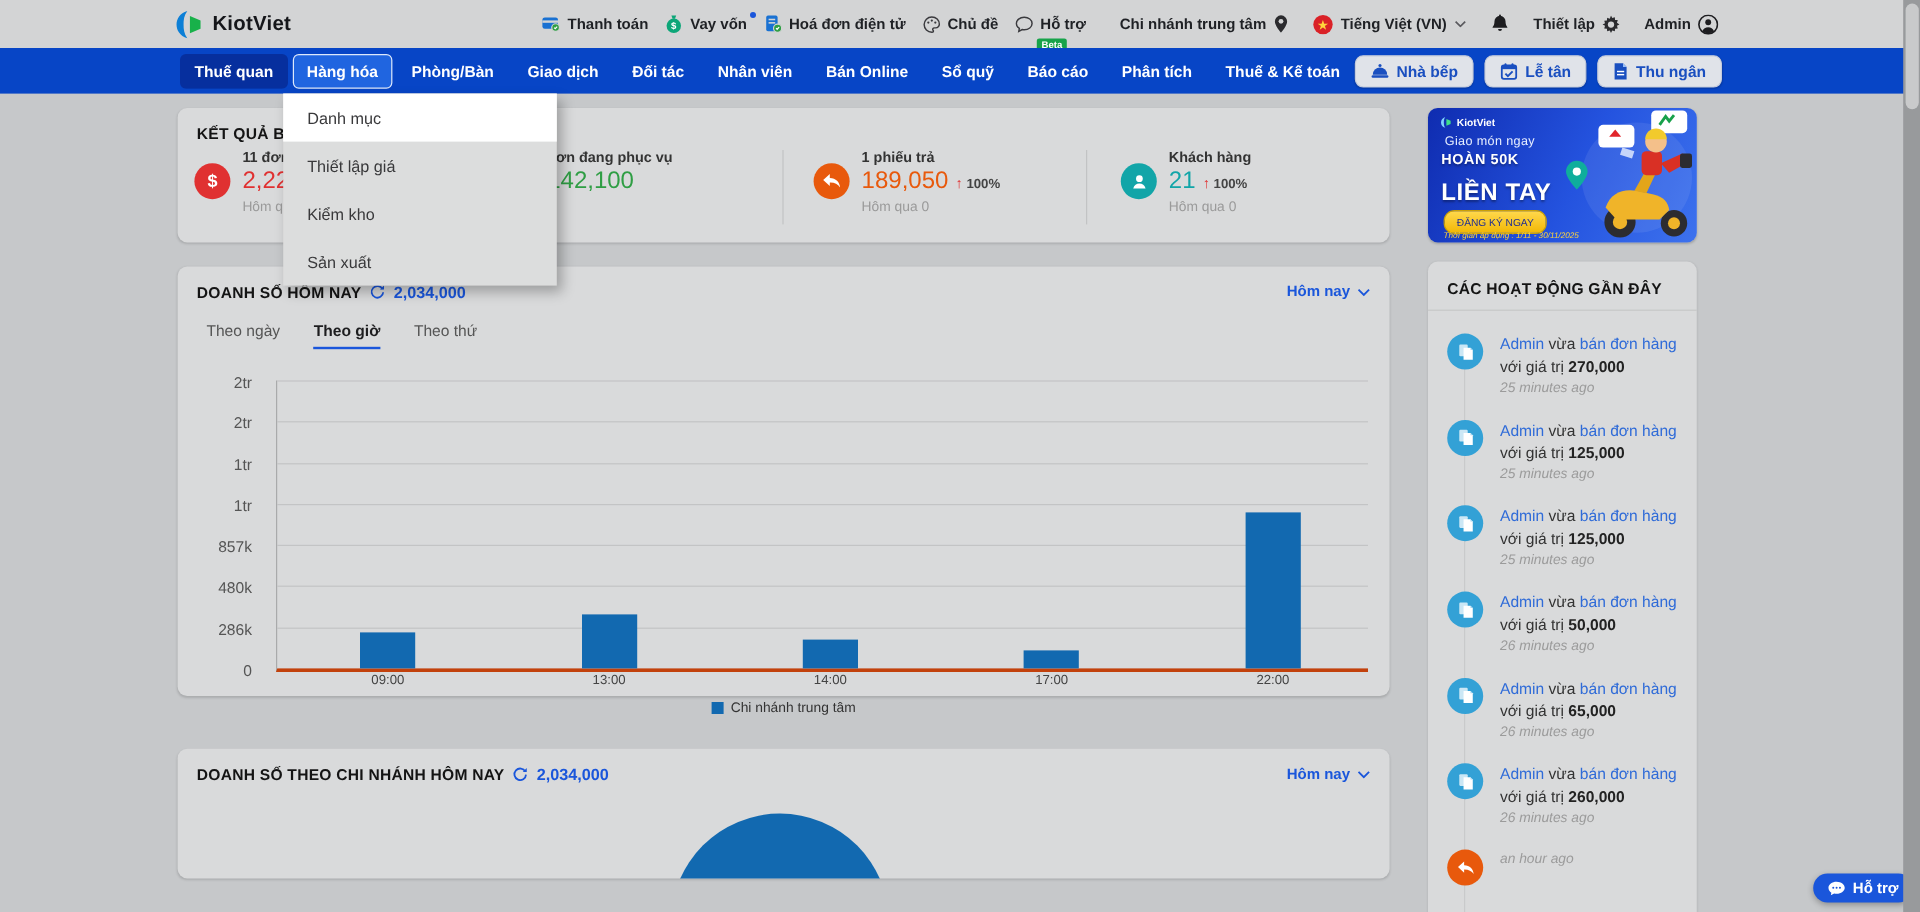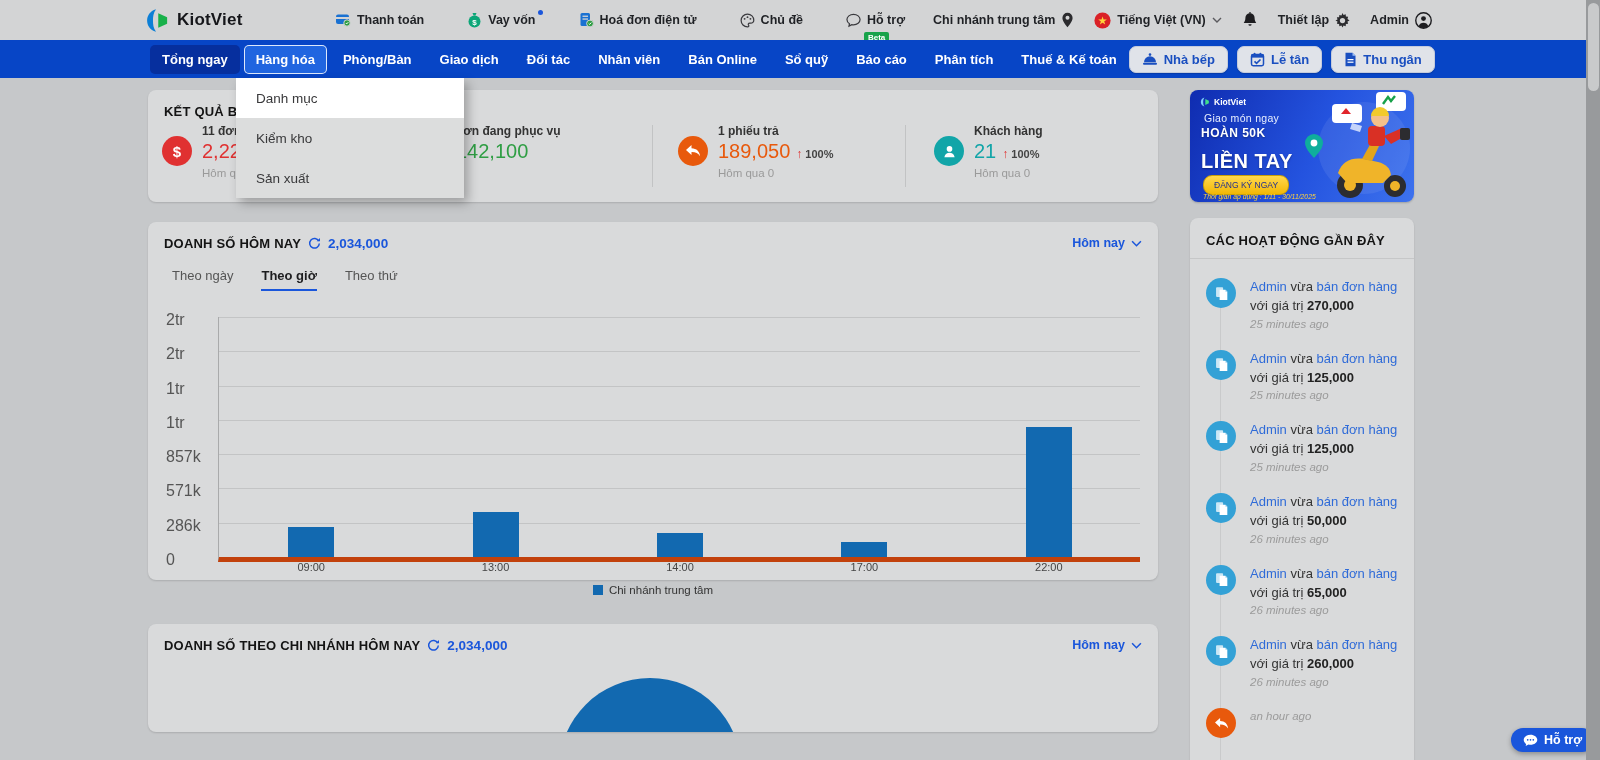--- a/index.html
+++ b/index.html
@@ -9,21 +9,21 @@
     -webkit-font-smoothing:antialiased;
   }
   .ic{display:inline-flex;align-items:center;justify-content:center}
   
   .topbar{
     position:absolute;left:0;top:0;width:1600px;height:40px;background:#d3d4d5;
     display:flex;align-items:center;z-index:40;
   }
   .brand{display:flex;align-items:center;gap:7px;margin-left:145px;cursor:pointer}
   .brand-name{font-size:17px;font-weight:700;color:#15161a;letter-spacing:.2px}
-  .tb-menu{display:flex;align-items:center;gap:43px;margin-left:auto}
+  .tb-menu{display:flex;align-items:center;gap:14px;margin-left:auto}
   .tb-item{position:relative;display:flex;align-items:center;gap:6px;font-size:12.5px;font-weight:600;color:#1f2125;cursor:pointer;white-space:nowrap}
   .tb-item .beta{position:absolute;left:18px;top:19px;background:#17a34a;color:#fff;font-size:8px;font-weight:700;padding:1px 4px;border-radius:2px;line-height:1.2}
   .tb-item .ndot{position:absolute;right:-7px;top:-2px;width:5px;height:5px;border-radius:50%;background:#1a56db}
   .tb-right{display:flex;align-items:center;gap:20px;margin-left:28px;margin-right:168px}
   .tb-branch,.tb-lang,.tb-settings,.tb-user{display:flex;align-items:center;gap:6px;font-size:12.5px;font-weight:600;color:#1f2125;cursor:pointer;white-space:nowrap}
   .tb-bell{cursor:pointer}
   
   .navbar{
     position:absolute;left:0;top:40px;width:1600px;height:38px;background:#0745c6;
     display:flex;align-items:center;z-index:41;
@@ -62,23 +62,23 @@
   .vdiv{position:absolute;top:35px;width:1px;height:62px;background:#c2c3c4}
   
   .title-row{position:absolute;left:16px;top:14px;display:flex;align-items:center;gap:7px}
   .c-title{font-size:13px;font-weight:800;color:#141414;letter-spacing:.2px}
   .c-total{font-size:13.5px;font-weight:700;color:#1a56db}
   .period{position:absolute;right:16px;top:14px;display:flex;align-items:center;gap:6px;
     font-size:12.5px;font-weight:700;color:#1a56db;cursor:pointer}
   .tabs{position:absolute;left:24px;top:46px;display:flex;gap:28px}
   .tab{font-size:13px;color:#555;padding-bottom:6px;cursor:pointer;border-bottom:2.5px solid transparent}
   .tab.active{color:#1d1d1f;font-weight:700;border-bottom:2.5px solid #1a56db}
-  .plot{position:absolute;left:70px;right:18px;top:95px;height:240px;border-left:1px solid #a9aaab;border-bottom:5px solid #c2410c}
+  .plot{position:absolute;left:82px;right:18px;top:95px;height:240px;border-left:1px solid #a9aaab;border-bottom:3px solid #c2410c}
   .gline{position:absolute;left:0;right:0;height:1px;background:#c3c4c5}
-  .ylab{position:absolute;width:44px;text-align:left;font-size:16px;color:#555}
+  .ylab{position:absolute;width:44px;text-align:right;font-size:13px;color:#555}
   .bar{position:absolute;bottom:0;width:46px;background:#1269b0}
   .xlab{position:absolute;top:244px;font-size:11px;color:#444;text-align:center}
   .legend{position:absolute;left:0;right:0;top:362px;display:flex;align-items:center;justify-content:center;gap:6px;font-size:11.5px;color:#333}
   .legend-sq{width:10px;height:10px;background:#1269b0;display:inline-block}
   .pie-circle{position:absolute;left:411px;top:54px;width:182px;height:182px;border-radius:50%;background:#1269b0}
   
   .banner{position:absolute;left:1190px;top:90px;width:224px;height:112px;border-radius:8px;overflow:hidden;cursor:pointer;
     background:linear-gradient(115deg,#0f2cb0 0%,#2453df 55%,#3d72ee 100%);box-shadow:0 1px 2px rgba(0,0,0,.2)}
   .bn-brand{position:absolute;left:10px;top:7px;display:flex;align-items:center;gap:4px;color:#fff;font-size:8.5px;font-weight:700}
   .bn-tag{position:absolute;left:14px;top:22px;color:#e8efff;font-size:10.5px;letter-spacing:.3px}
@@ -222,21 +222,21 @@
             <circle cx="8" cy="6.2" r="2.3" fill="#1d1d20"></circle>
             <path d="M3.4 13.3c.8-2.3 2.6-3.3 4.6-3.3s3.8 1 4.6 3.3a7.3 7.3 0 01-9.2 0z" fill="#1d1d20"></path>
           </svg>
       </span>
     </div>
   </div>
 </div>
 
 <div class="navbar">
   <div class="nav-items" id="nav-items">
-      <div class="nav-item active">Tổng ngay</div>
+      <div class="nav-item active">Thuế quan</div>
       <div class="nav-item open">Hàng hóa</div>
       <div class="nav-item">Phòng/Bàn</div>
       <div class="nav-item">Giao dịch</div>
       <div class="nav-item">Đối tác</div>
       <div class="nav-item">Nhân viên</div>
       <div class="nav-item">Bán Online</div>
       <div class="nav-item">Sổ quỹ</div>
       <div class="nav-item">Báo cáo</div>
       <div class="nav-item">Phân tích</div>
       <div class="nav-item">Thuế &amp; Kế toán</div>
@@ -273,20 +273,21 @@
             <rect x="3" y="9.6" width="6" height="1.2" fill="#fff"></rect>
           </svg>
         </span>
         <span>Thu ngân</span>
       </div>
     </div>
 </div>
 
 <div class="dropdown" id="dropdown">
     <div class="dd-item hl">Danh mục</div>
+    <div class="dd-item">Thiết lập giá</div>
     <div class="dd-item">Kiểm kho</div>
     <div class="dd-item">Sản xuất</div>
   </div>
 
 <div class="card main-col stats-card">
   <div class="card-title">KẾT QUẢ BÁN HÀNG</div>
   <div id="stats">
       <div class="stat" style="left: 14px;">
         <div class="stat-icon" style="background:#e03131">
           <span style="font-size:15px;font-weight:700">$</span>
@@ -356,21 +357,21 @@
       <div class="tab">Theo ngày</div>
       <div class="tab active">Theo giờ</div>
       <div class="tab">Theo thứ</div>
     </div>
   <div id="ylabs">
       <div class="ylab" style="left: 18px; top: 89px; position: absolute;">2tr</div>
       <div class="ylab" style="left: 18px; top: 123.286px; position: absolute;">2tr</div>
       <div class="ylab" style="left: 18px; top: 157.571px; position: absolute;">1tr</div>
       <div class="ylab" style="left: 18px; top: 191.857px; position: absolute;">1tr</div>
       <div class="ylab" style="left: 18px; top: 226.143px; position: absolute;">857k</div>
-      <div class="ylab" style="left: 18px; top: 260.429px; position: absolute;">571k</div>
+      <div class="ylab" style="left: 18px; top: 260.429px; position: absolute;">480k</div>
       <div class="ylab" style="left: 18px; top: 294.714px; position: absolute;">286k</div>
       <div class="ylab" style="left: 18px; top: 329px; position: absolute;">0</div>
     </div>
   <div class="plot" id="plot">
       <div class="gline" style="top: 0px;"></div>
       <div class="gline" style="top: 34.2857px;"></div>
       <div class="gline" style="top: 68.5714px;"></div>
       <div class="gline" style="top: 102.857px;"></div>
       <div class="gline" style="top: 137.143px;"></div>
       <div class="gline" style="top: 171.429px;"></div>

